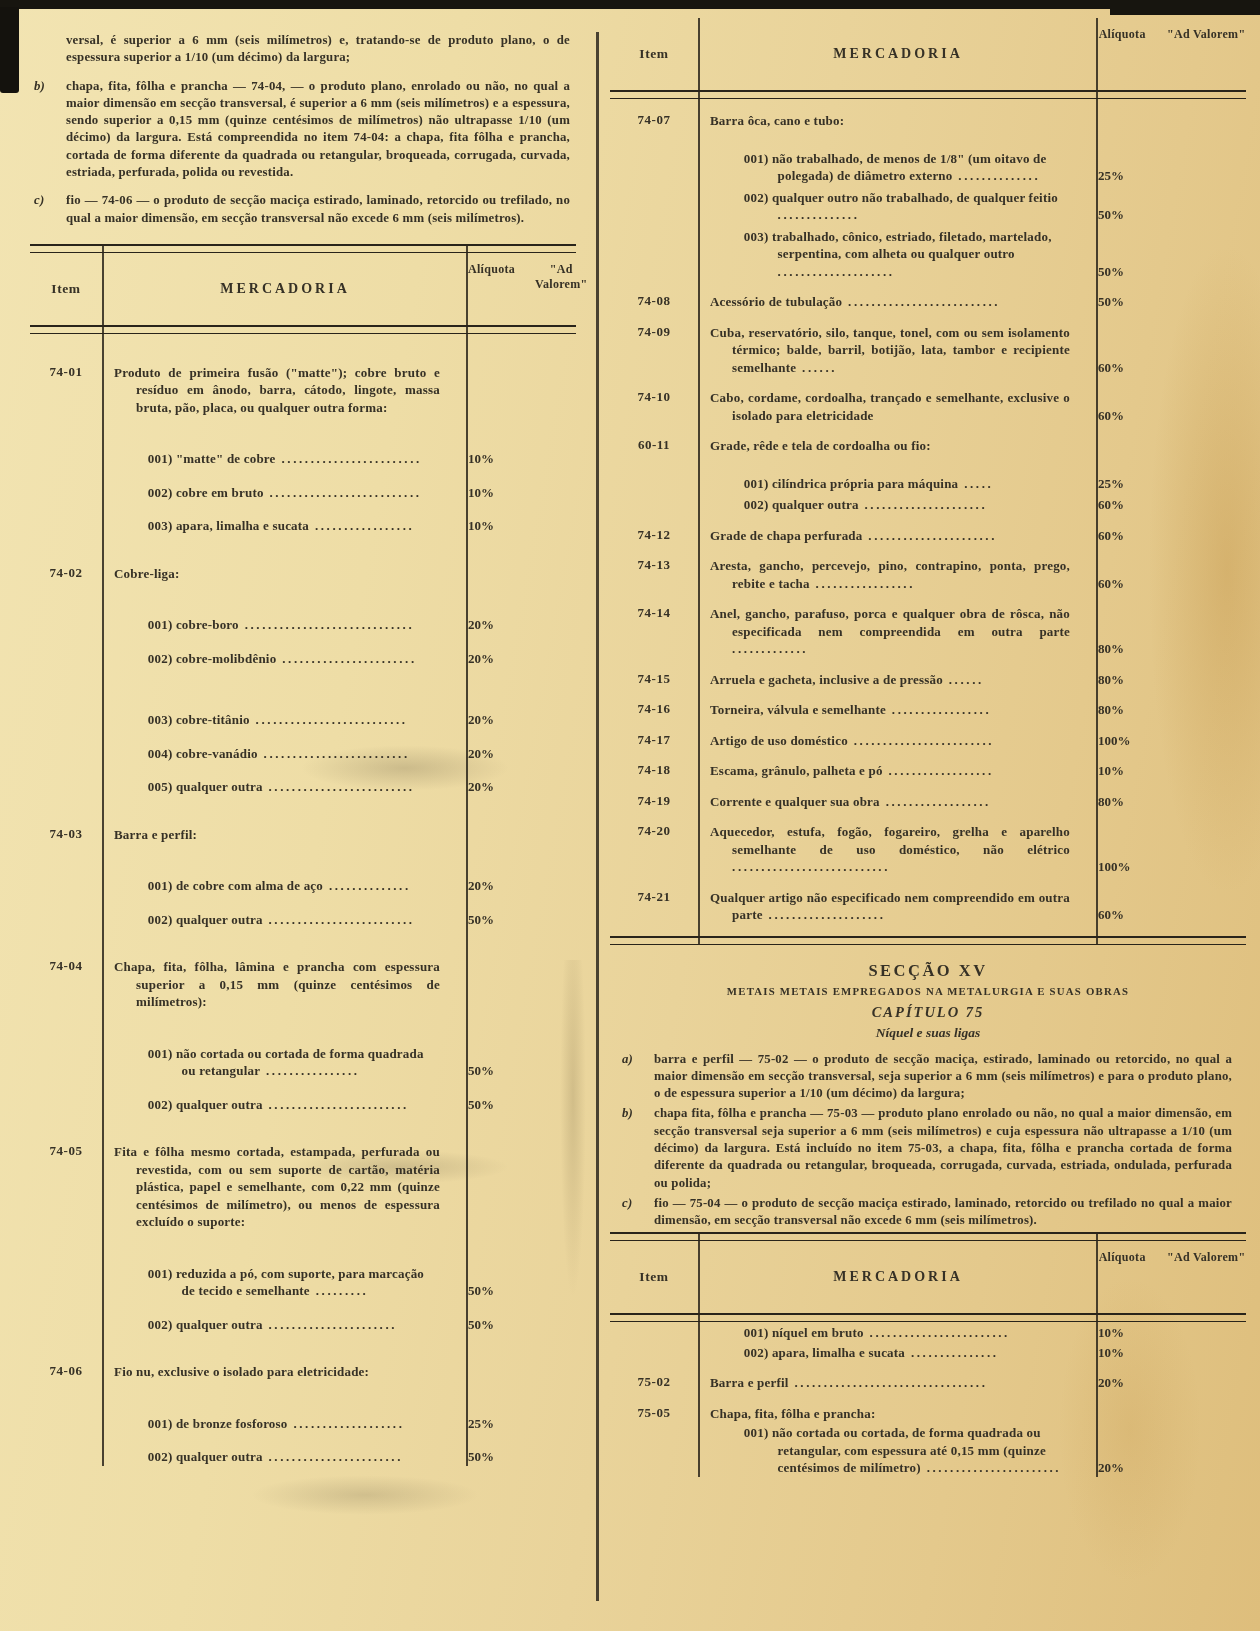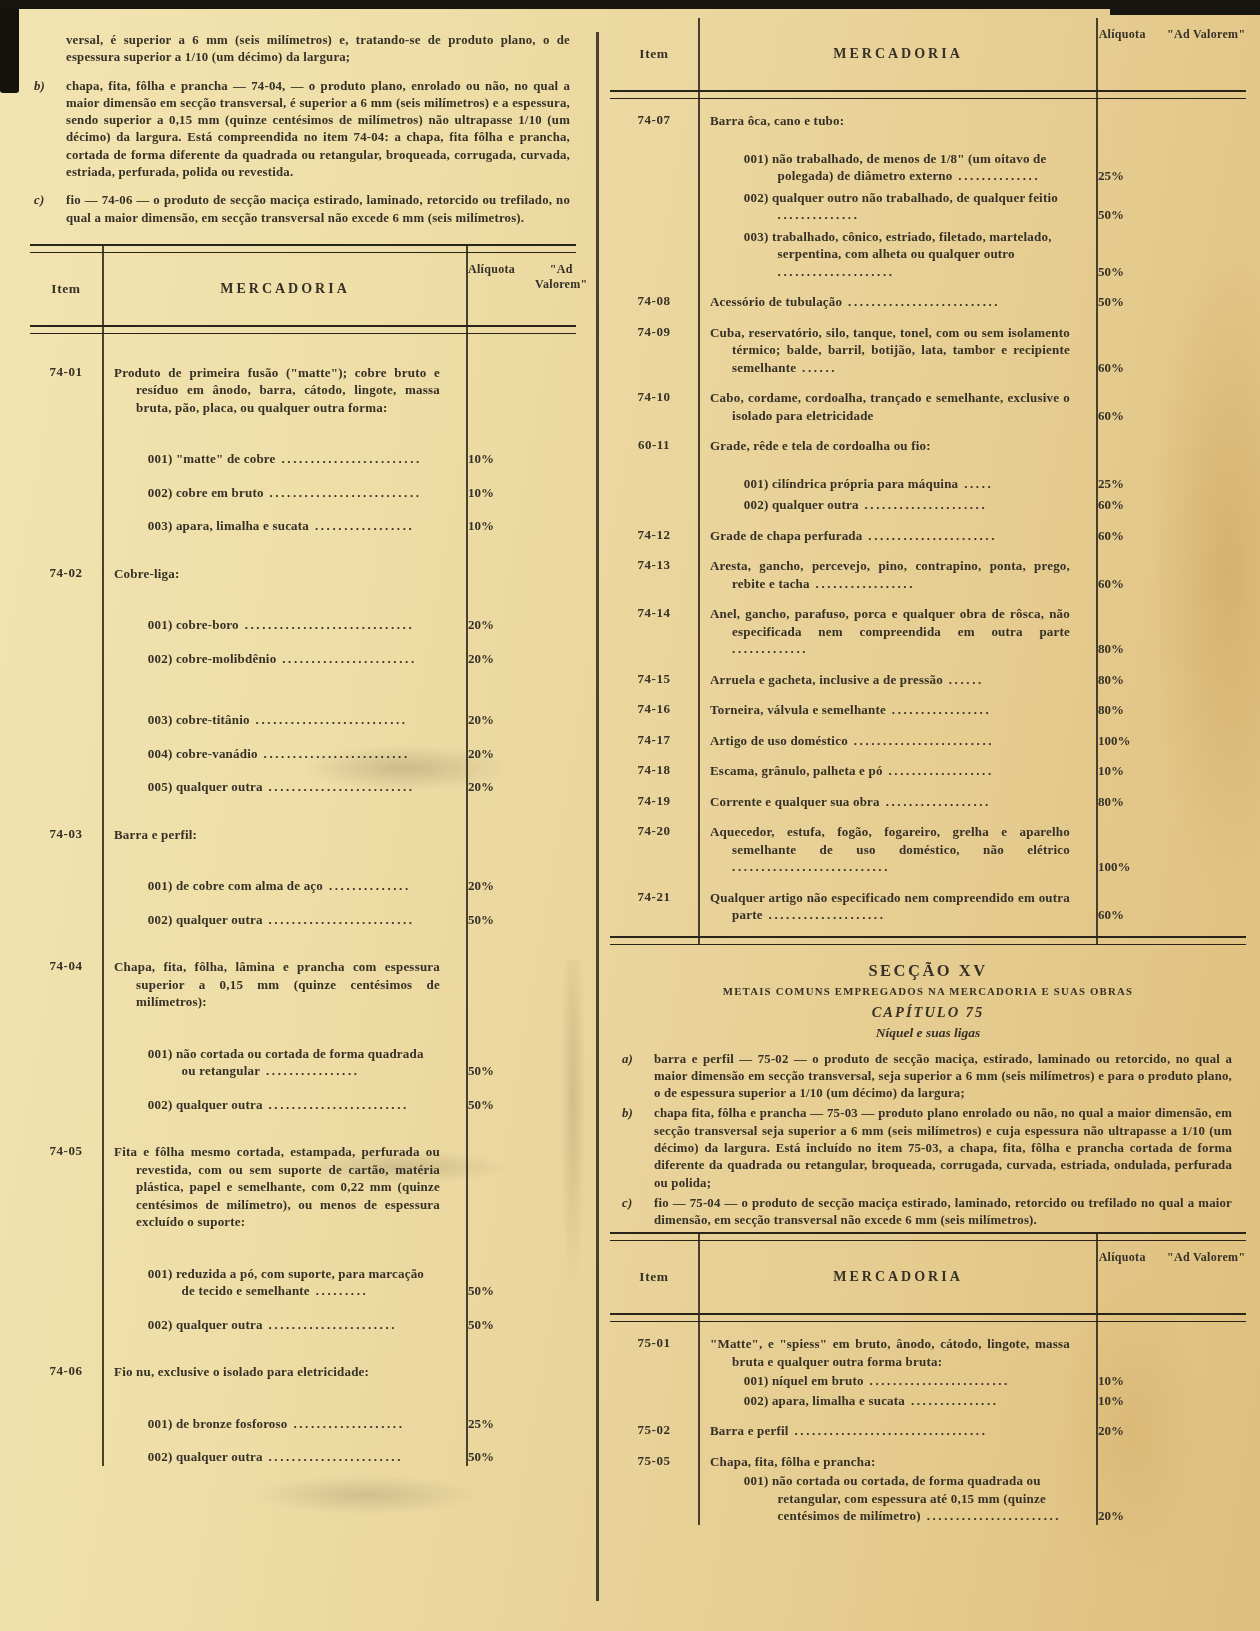--- a/index.html
+++ b/index.html
@@ -416,21 +416,21 @@
             <div class="c-body">
               <p class="desc">Qualquer artigo não especificado nem compreendido em outra parte<span class="dots"> ....................</span></p>
             </div>
             <div class="c-val">60%</div>
           </div>
           <div class="rule mt"></div>
         </div>
 
       <div class="section">
         <div class="sec-title">SECÇÃO XV</div>
-        <div class="sec-sub">METAIS COMUNS EMPREGADOS NA MERCADORIA E SUAS OBRAS</div>
+        <div class="sec-sub">METAIS METAIS EMPREGADOS NA METALURGIA E SUAS OBRAS</div>
         <div class="sec-cap">CAPÍTULO 75</div>
         <div class="sec-niq">Níquel e suas ligas</div>
         <div id="nota">
             <div class="ipara">
               <span class="imark">a)</span>
               <span class="itext">barra e perfil — 75-02 — o produto de secção maciça, estirado, laminado ou retorcido, no qual a maior dimensão em secção transversal, seja superior a 6 mm (seis milímetros) e para o produto plano, o de espessura superior a 1/10 (um décimo) da largura;</span>
             </div>
             <div class="ipara">
               <span class="imark">b)</span>
               <span class="itext">chapa fita, fôlha e prancha — 75-03 — produto plano enrolado ou não, no qual a maior dimensão, em secção transversal seja superior a 6 mm (seis milímetros) e cuja espessura não ultrapasse a 1/10 (um décimo) da largura. Está incluído no item 75-03, a chapa, fita, fôlha e prancha cortada de forma diferente da quadrada ou retangular, broqueada, corrugada, curvada, estriada, ondulada, perfurada ou polida;</span>
@@ -448,27 +448,20 @@
           <div class="rule"></div>
           <div class="thead">
             <div class="th-item">Item</div>
             <div class="th-merc">MERCADORIA</div>
             <div class="th-ali">
               <div>Alíquota</div>
               <div>"Ad Valorem"</div>
             </div>
           </div>
           <div class="rule"></div>
-          <div class="seg desc-seg">
-            <div class="c-item">75-01</div>
-            <div class="c-body">
-              <p class="desc">"Matte", e "spiess" em bruto, ânodo, cátodo, lingote, massa bruta e qualquer outra forma bruta:</p>
-            </div>
-            <div class="c-val"></div>
-          </div>
           <div class="seg sub-seg">
             <div class="c-item"></div>
             <div class="c-body">
               <p class="sub">001) níquel em bruto<span class="dots"> ........................</span></p>
             </div>
             <div class="c-val">10%</div>
           </div>
           <div class="seg sub-seg">
             <div class="c-item"></div>
             <div class="c-body">

